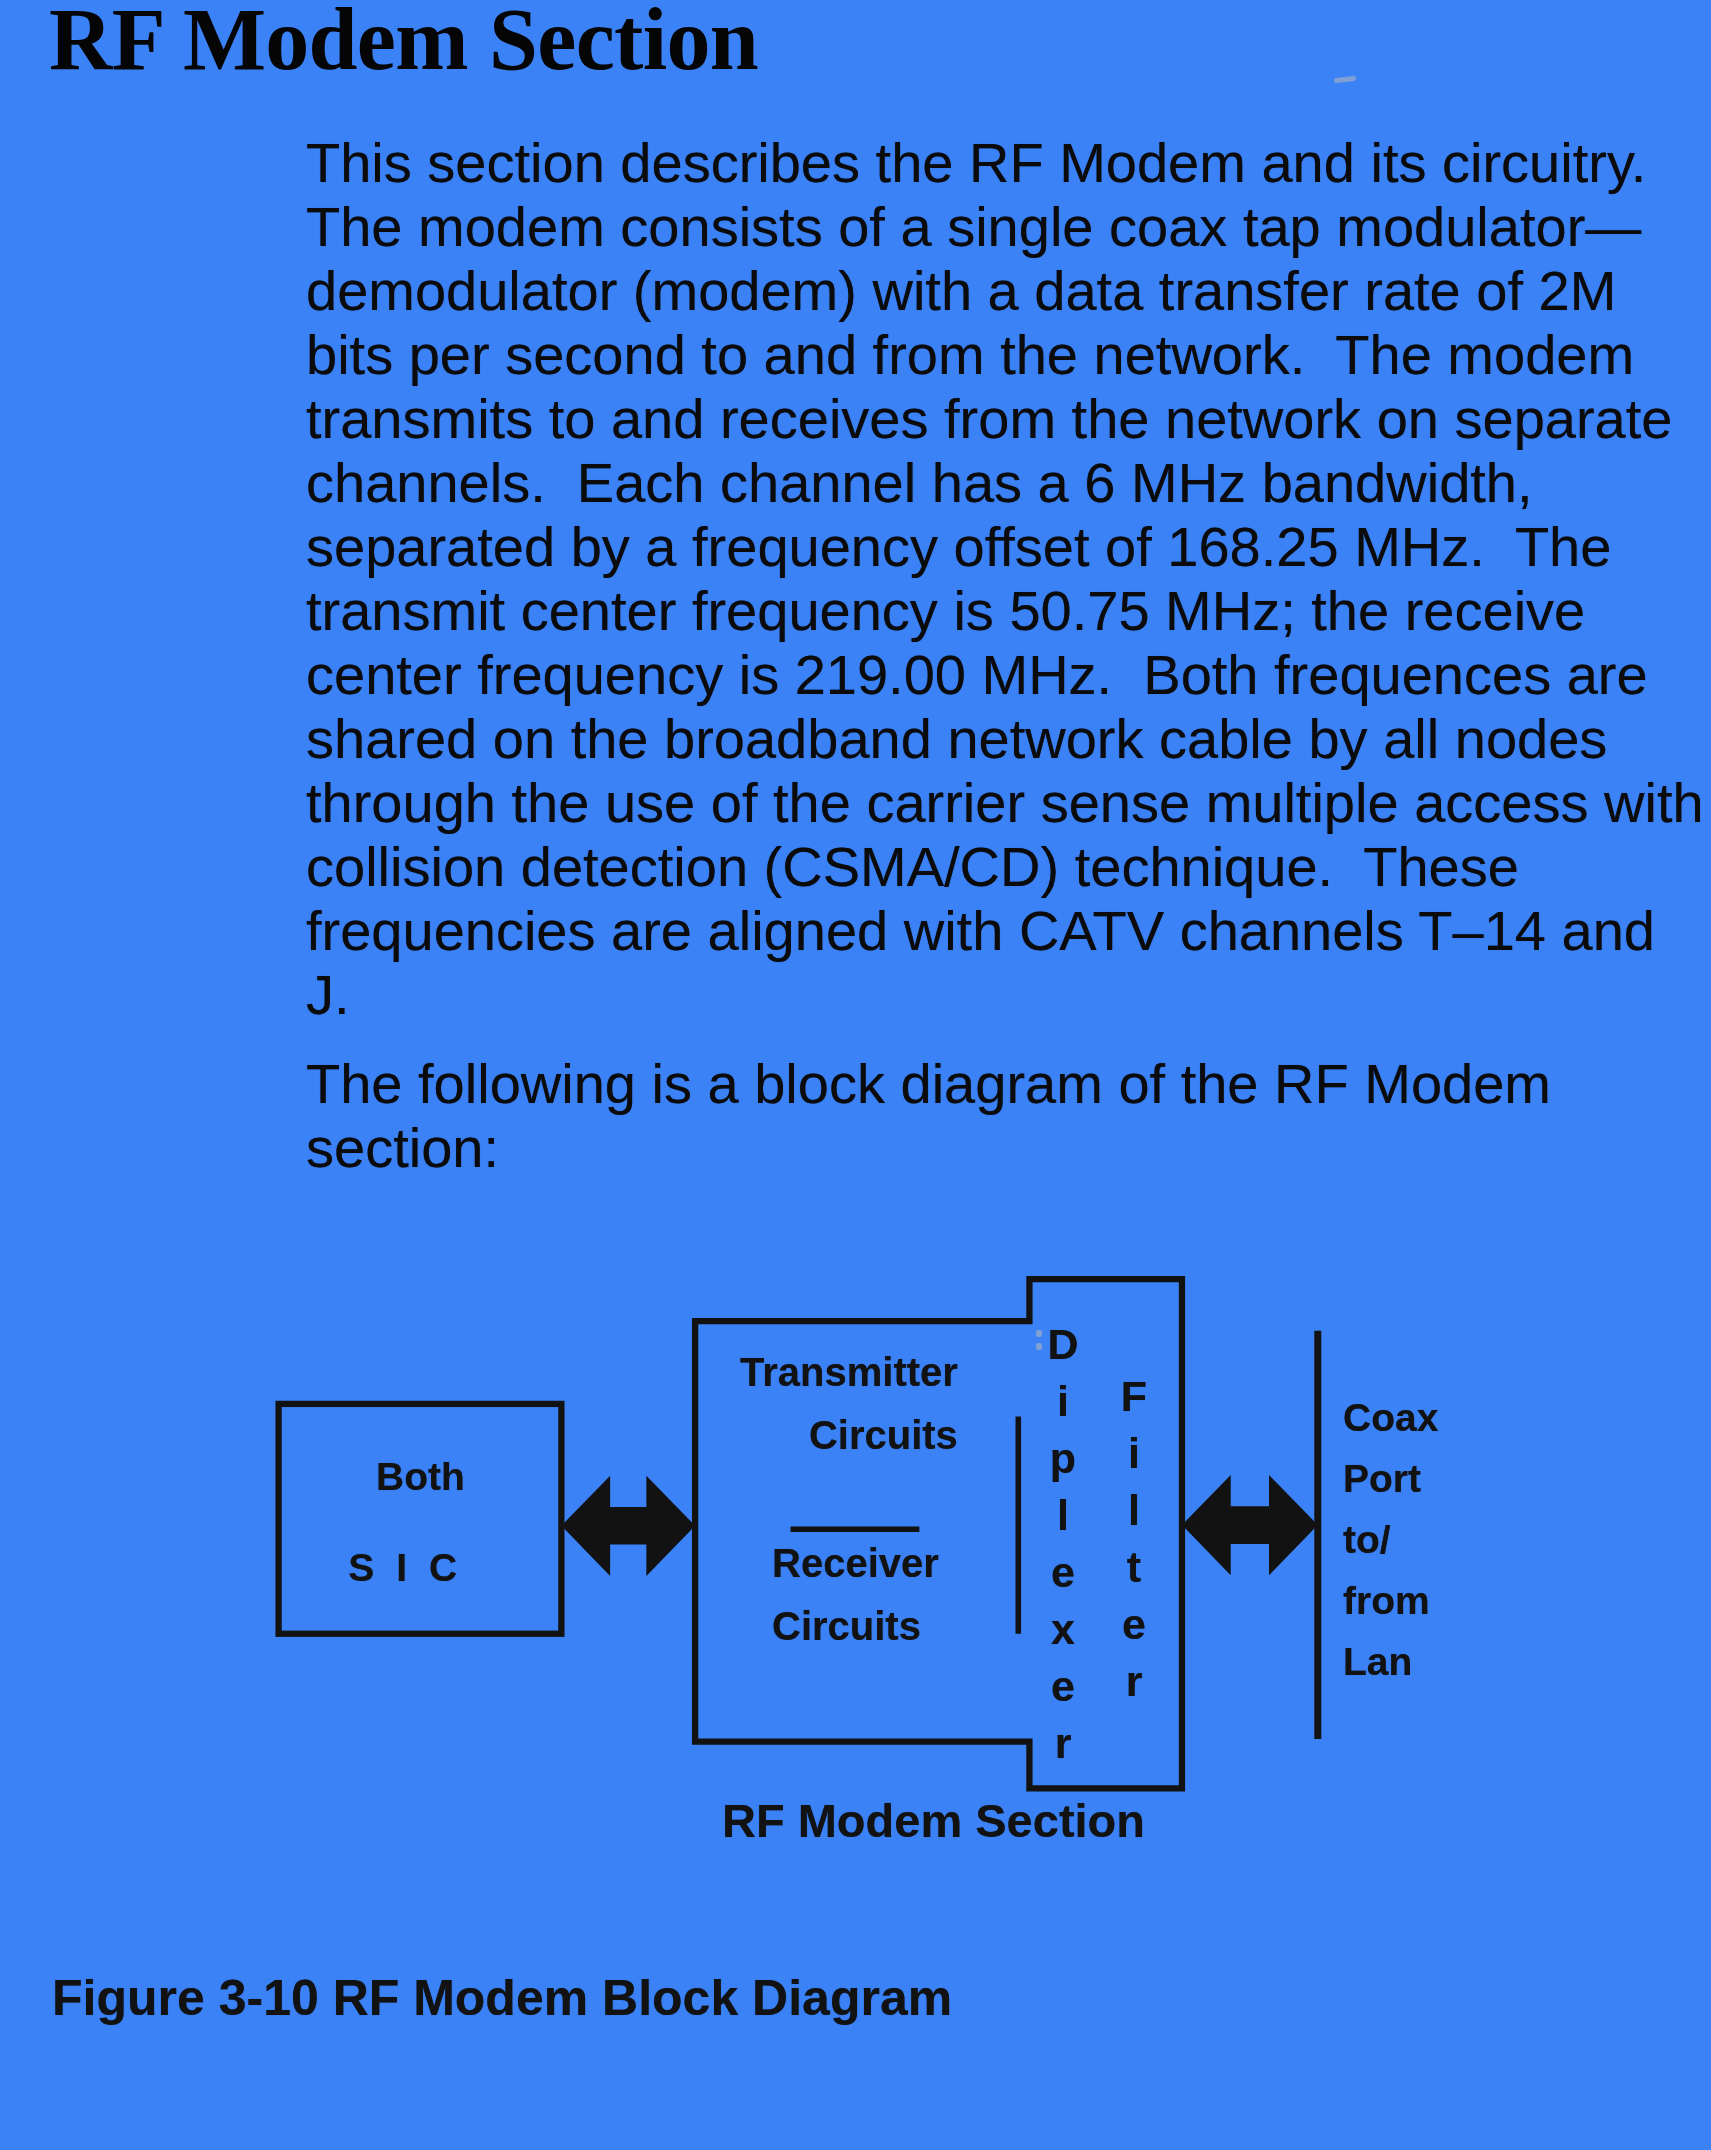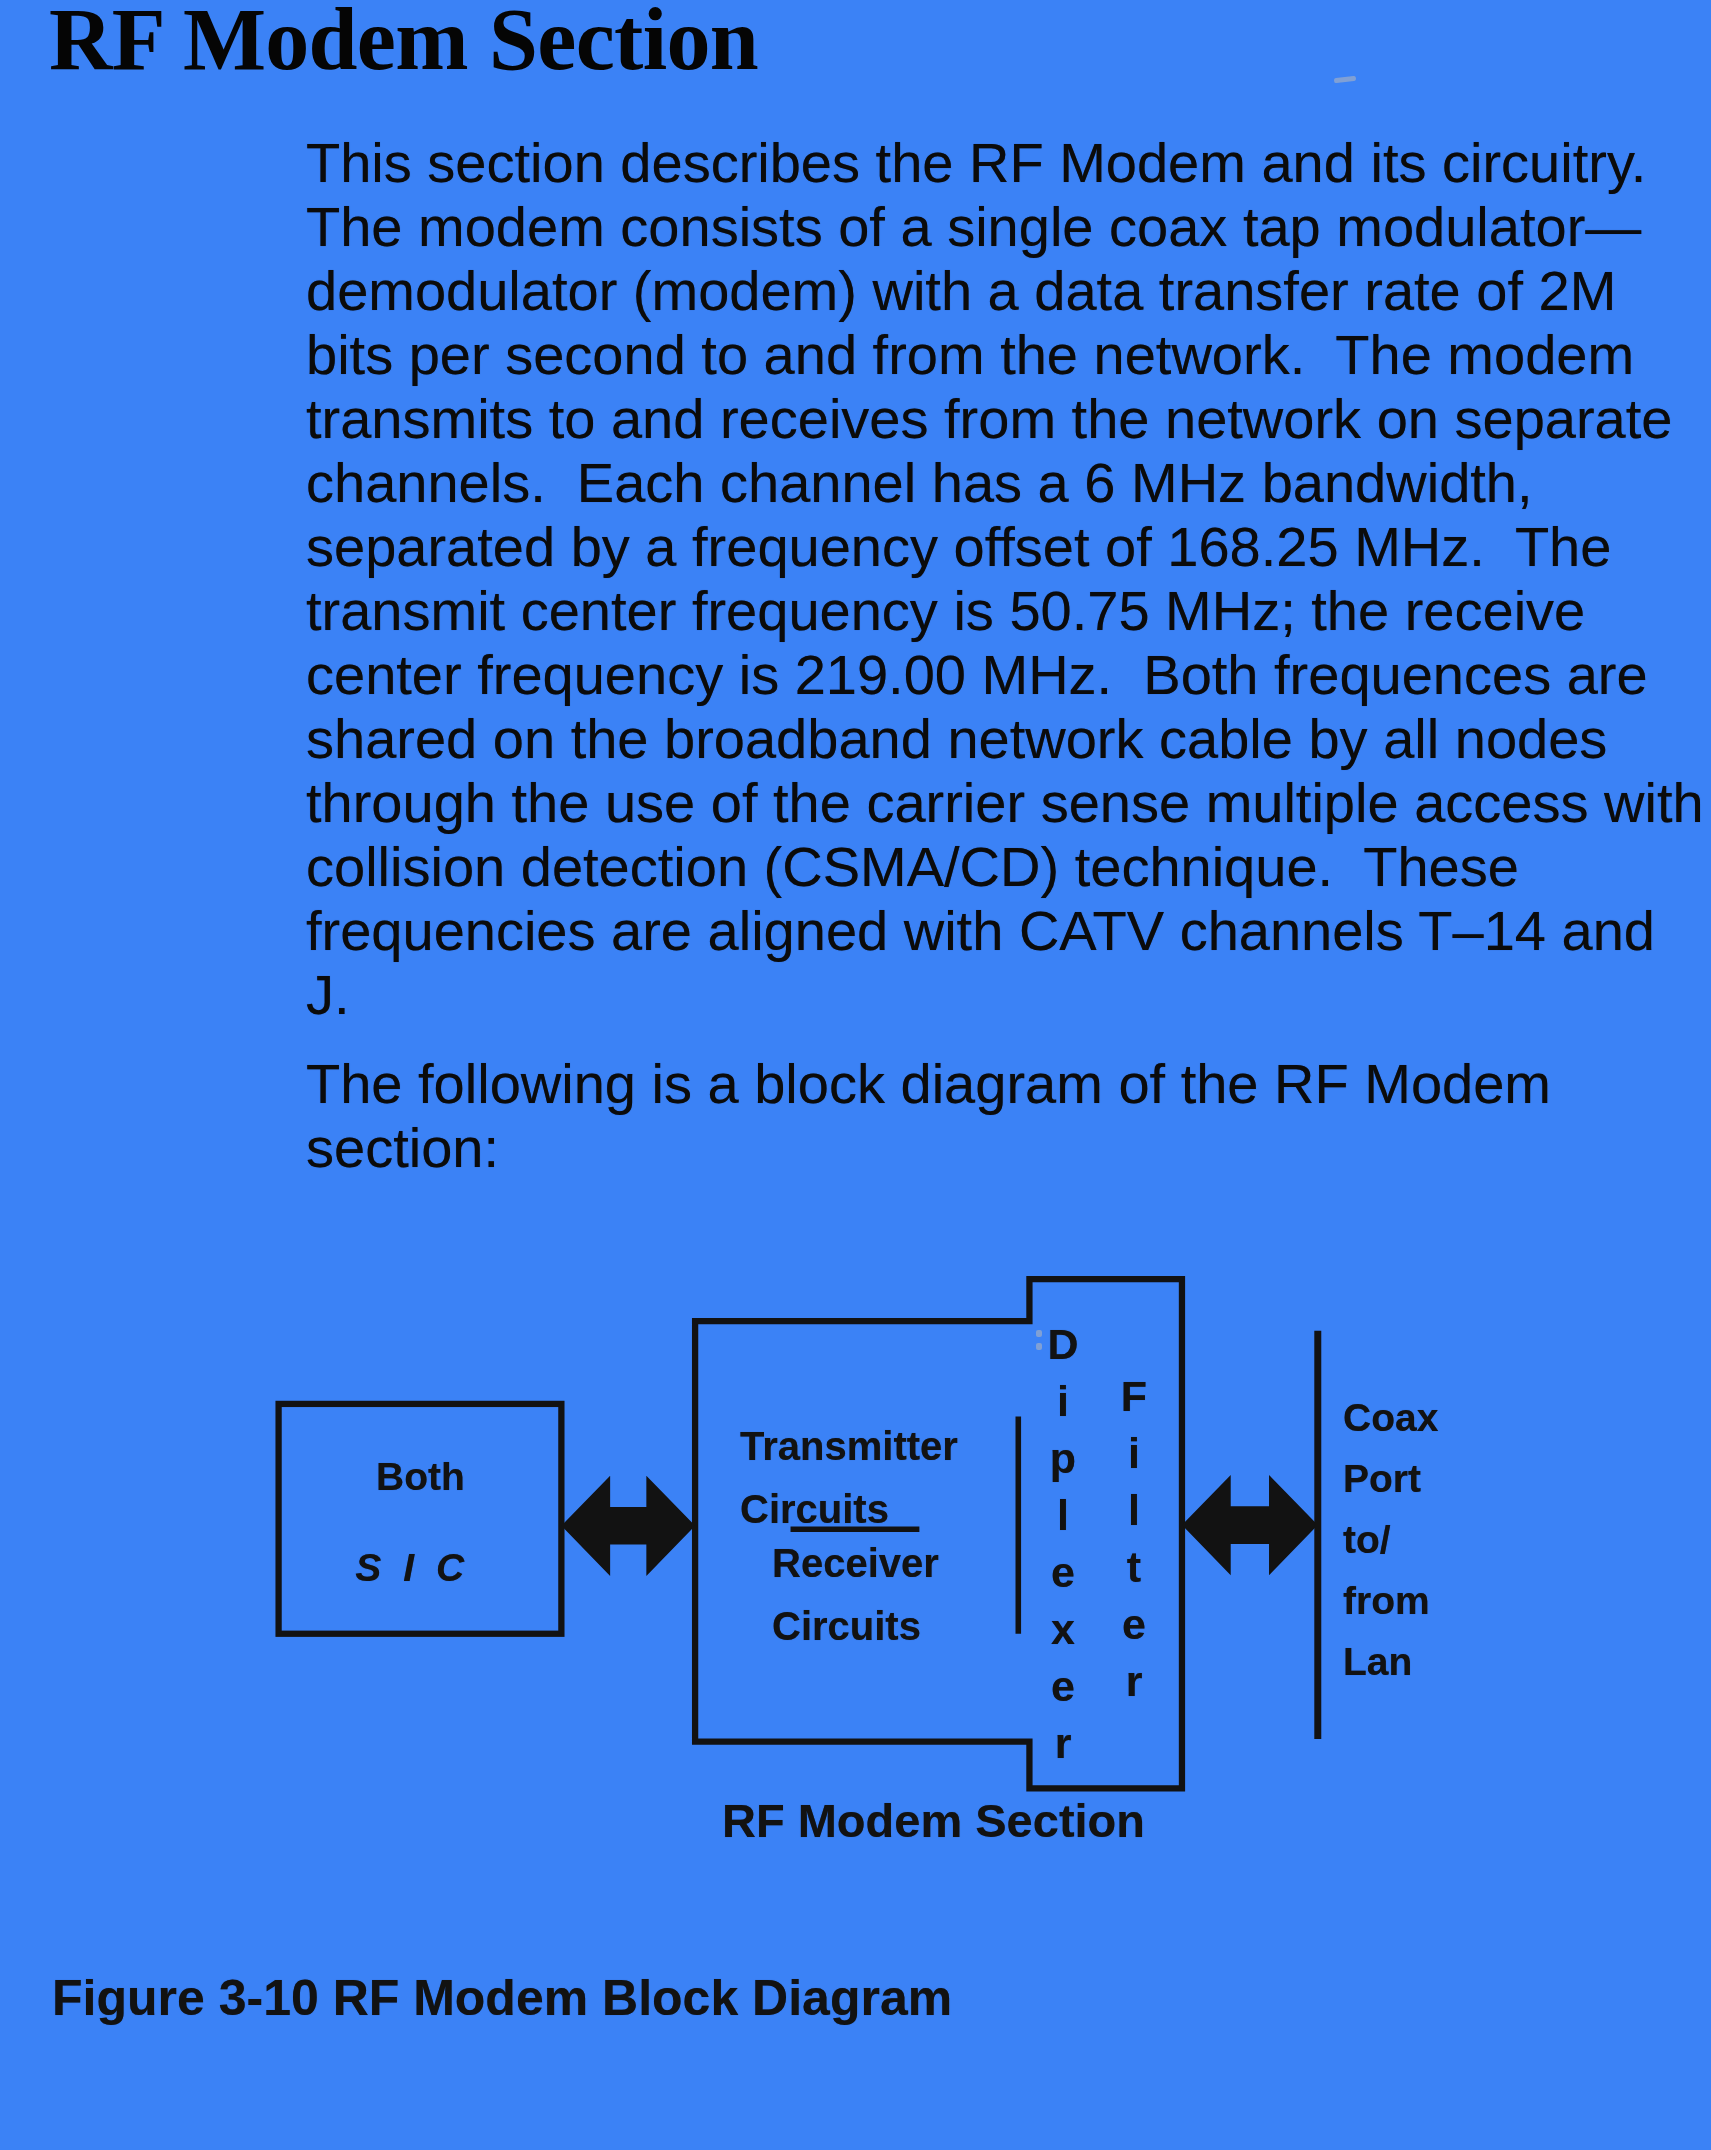--- a/index.html
+++ b/index.html
@@ -90,23 +90,23 @@
 
     <polygon class="ink-fill" points="1697,389 1767,317 1767,362 1822,362 1822,317 1892,389 1822,461 1822,416 1767,416 1767,461"></polygon>
 
     <line class="ink-stroke" x1="1892" y1="110" x2="1892" y2="696" stroke-width="10"></line>
   </svg>
 
   <div class="abs artifact" style="left:1036px; top:1330px; width:5.6px; height:7px;"></div>
   <div class="abs artifact" style="left:1036px; top:1343px; width:5.6px; height:7px;"></div>
 
   <div class="abs sans sic-text" style="left:279px; top:1457px; width:283px;">Both</div>
-  <div class="abs sans sic-text sic-acronym" style="left:271px; top:1548px; width:283px;font-style:italic;">S I C</div>
+  <div class="abs sans sic-text sic-acronym" style="left:264px; top:1548px; width:283px;">S I C</div>
 
-  <div class="abs sans modem-label" style="left:740px; top:1415px;">Transmitter
+  <div class="abs sans modem-label" style="left:740px; top:1341px;text-align:right;">Transmitter
 Circuits</div>
   <div class="abs sans modem-label" style="left:772px; top:1532px;">Receiver
 Circuits</div>
 
   <div class="abs sans vstack" style="left:1021px; top:1316px; width:84px;">D
 i
 p
 l
 e
 x

